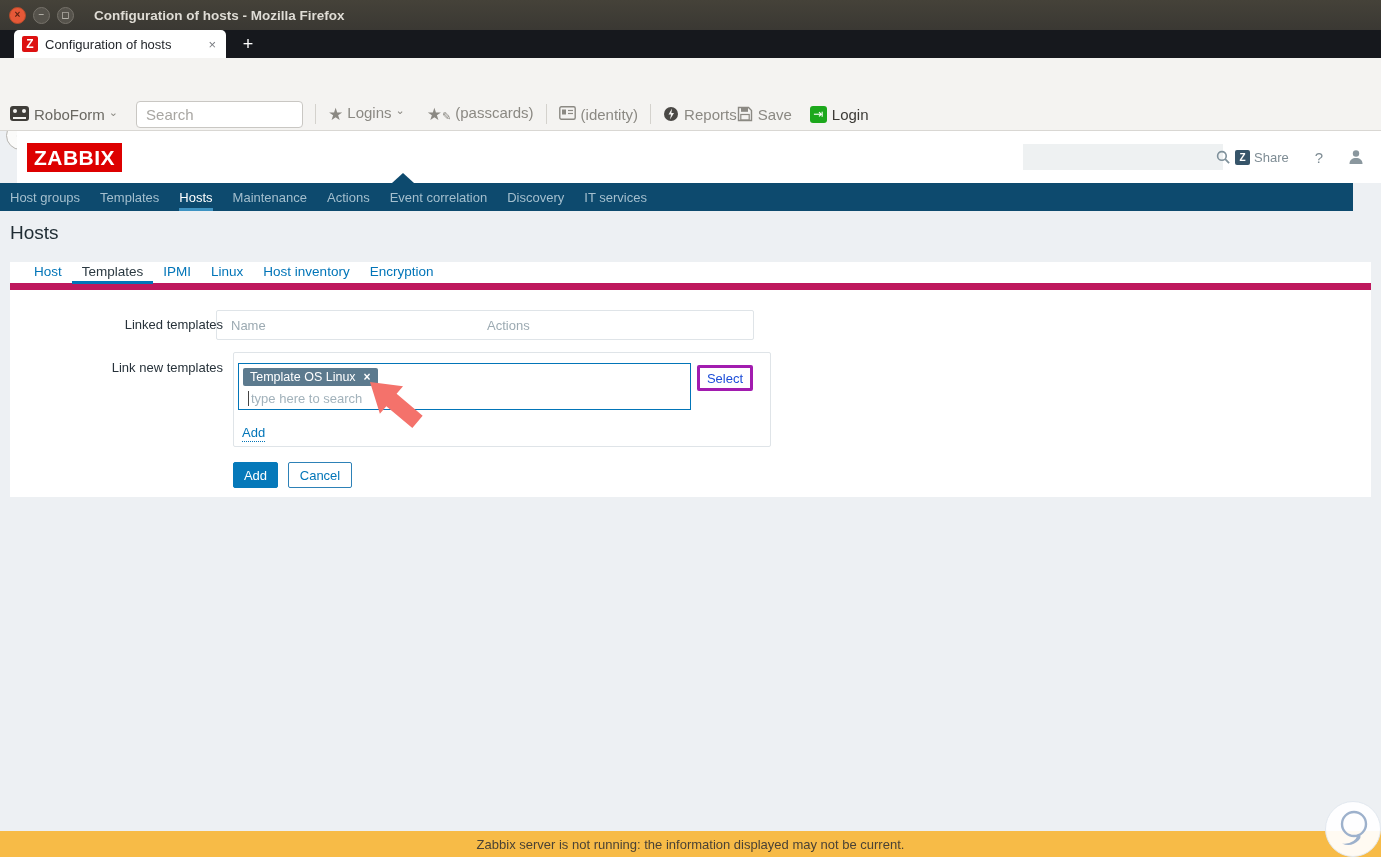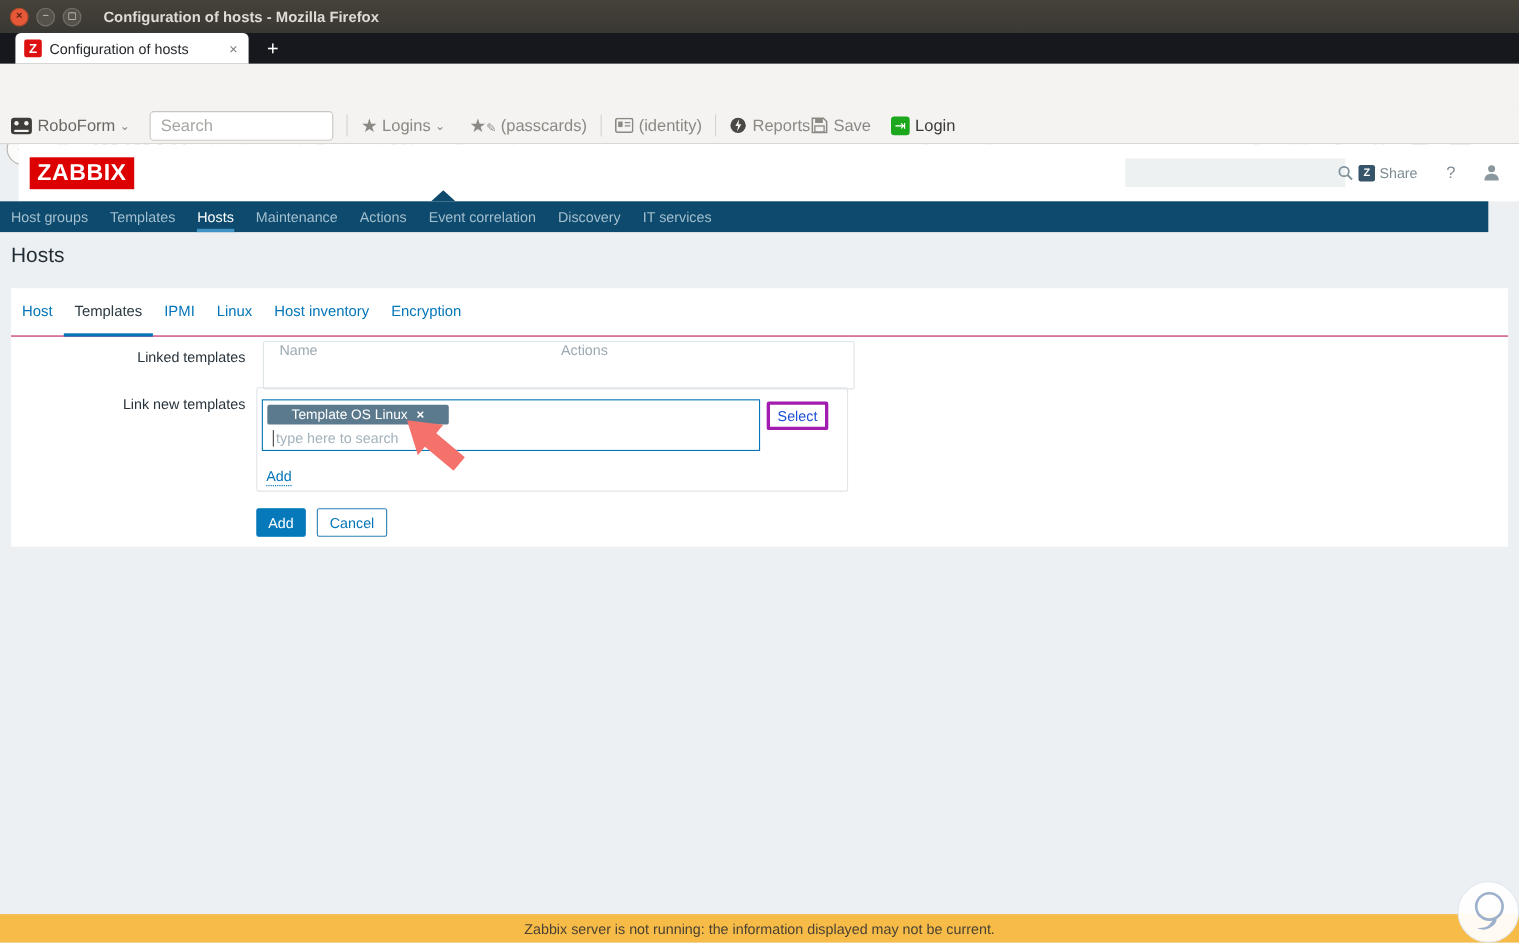--- a/index.html
+++ b/index.html
@@ -47,21 +47,21 @@
   .tbicon { width:37px; display:flex; align-items:center; justify-content:center; color:#4f4d49; }
   .hamburger span { display:block; width:18px; height:3px; background:#4f4d49; margin:2px 0; border-radius:1px; }
   .robotface { width:19px; height:15px; background:#3f3d39; border-radius:3px; position:relative; }
   .robotface i { position:absolute; top:3px; width:4px; height:4px; border-radius:50%; background:#f4f3f1; }
   .robotface i.l { left:3px; } .robotface i.r { right:3px; }
   .robotface u { position:absolute; bottom:2px; left:3px; right:3px; height:2px; background:#f4f3f1; }
 
   
   .rfbar { position:absolute; left:0; top:98px; width:1381px; height:33px; background:#f4f3f1;
     border-bottom:1px solid #d9d7d3; display:flex; align-items:center; color:#8b8983; font-size:15px; }
-  .rfitem { display:flex; align-items:center; white-space:nowrap; }
+  .rfitem { display:flex; align-items:flex-start; white-space:nowrap; }
   .rfsep { width:1px; height:20px; background:#d4d2cd; margin:0 12px; }
   .rfsearch { width:167px; height:27px; border:1px solid #c9c7c3; border-radius:4px; background:#fff;
     margin-left:18px; padding:0 9px; font-size:15px; color:#555; outline:none;
     font-family:"Liberation Sans",sans-serif; }
   .rfsearch::placeholder { color:#a8a6a2; }
   .rfstar { color:#8b8983; font-size:17px; margin-right:4px; }
   .rfchev { font-size:11px; margin-left:4px; color:#8b8983; }
   .greenlogin { width:17px; height:17px; background:#1ca81c; border-radius:3px; color:#fff;
     display:flex; align-items:center; justify-content:center; font-size:12px; margin-right:5px; }
   .rflogin { color:#3c3a36; }
@@ -91,37 +91,37 @@
   
   .subnav { position:absolute; left:0; top:183px; width:1353px; height:28px; background:#0d4a6e;
     display:flex; align-items:stretch; padding-left:10px; }
   .subnav span { color:#a4bfce; font-size:13px; display:flex; align-items:center; margin-right:20px;
     border-bottom:3px solid transparent; padding-top:3px; }
   .subnav span.active { color:#fff; border-bottom-color:#3e93c2; }
 
   
   .pagetitle { position:absolute; left:10px; top:222px; font-size:19px; color:#1f2c33; }
   .panel { position:absolute; left:10px; top:262px; width:1361px; height:235px; background:#fff; }
-  .ptabs { height:44px; border-bottom:1px solid #be185d; display:flex; }
+  .ptabs { height:28px; border-bottom:7px solid #be185d; padding-left:14px; display:flex; }
   .ptab { font-size:13.5px; color:#0275b8; padding:0 10px; display:flex; align-items:center;
     border-bottom:3px solid transparent; margin-bottom:-1px; }
   .ptab.active { color:#2b3941; border-bottom-color:#0275b8; }
 
   .flabel { position:absolute; left:0; width:213px; text-align:right; font-size:13px; color:#27323a; }
-  .ltable { position:absolute; left:229px; top:48px; width:538px; height:44px;
-    border:1px solid #dfe4e8; border-radius:2px; display:flex; }
+  .ltable { position:absolute; left:206px; top:48px; width:538px; height:30px;
+    border:1px solid #dfe4e8; border-radius:2px; display:flex; align-items:center; }
   .ltable .col { font-size:13px; color:#9caab2; }
   .ltable .col.name { width:270px; padding-left:14px; }
 
   .groupbox { position:absolute; left:223px; top:90px; width:538px; height:95px;
     border:1px solid #dfe4e8; border-radius:2px; }
   .multiselect { position:absolute; left:4px; top:10px; width:453px; height:47px;
     border:1px solid #0275b8; background:#fff; }
   .chip { position:absolute; left:4px; top:4px; display:inline-flex; align-items:center;
-    background:#5c7a8e; color:#fff; font-size:12.5px; padding:2px 22px; border-radius:2px; }
+    background:#5c7a8e; color:#fff; font-size:12.5px; padding:2px 7px; border-radius:2px; }
   .chipx { margin-left:8px; font-weight:bold; font-size:12px; }
   .typeline { position:absolute; left:9px; top:27px; display:flex; align-items:center; }
   .caret { width:1px; height:15px; background:#444; margin-right:2px; }
   .typeph { font-size:13px; color:#a2b2bb; }
   .selectbtn { position:absolute; left:463px; top:12px; width:56px; height:26px; background:#fff;
     border:3px solid #a21caf; border-radius:2px; font-size:13px; color:#1d4ed8;
     display:flex; align-items:center; justify-content:center; }
   .addlink { position:absolute; left:8px; top:72px; font-size:13px; color:#0275b8;
     border-bottom:1px dotted #0275b8; padding-bottom:1px; }
 

